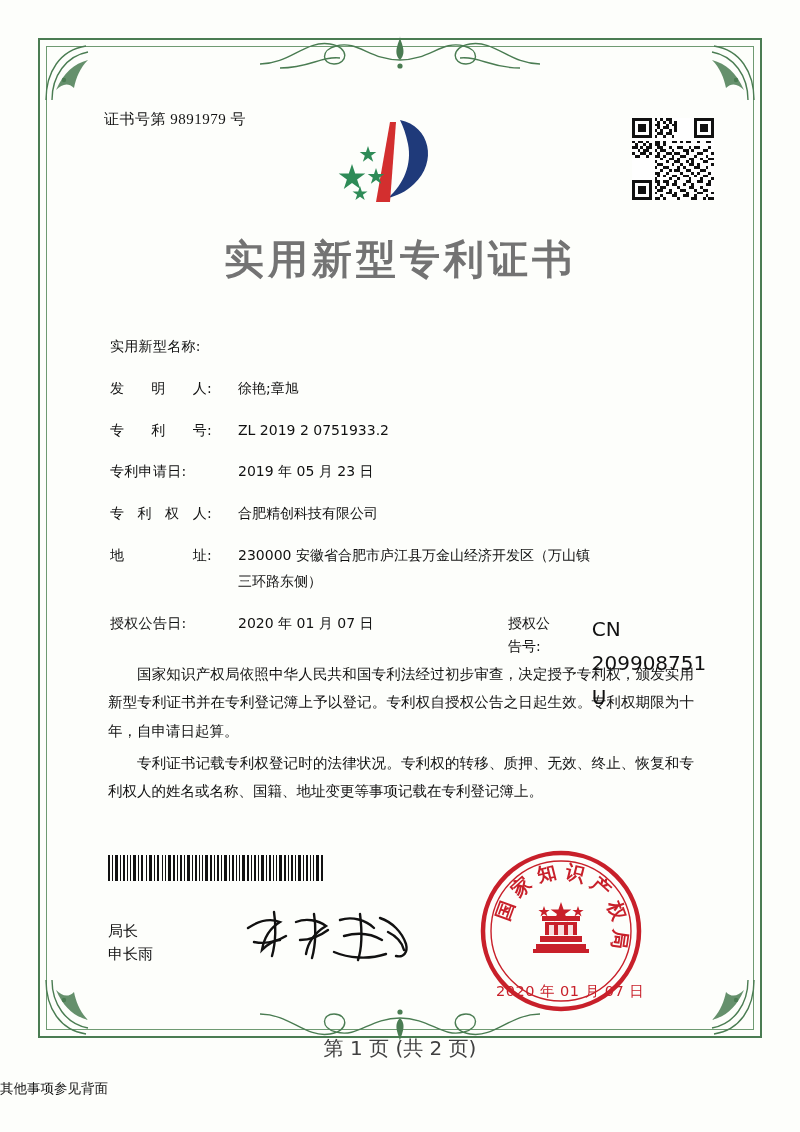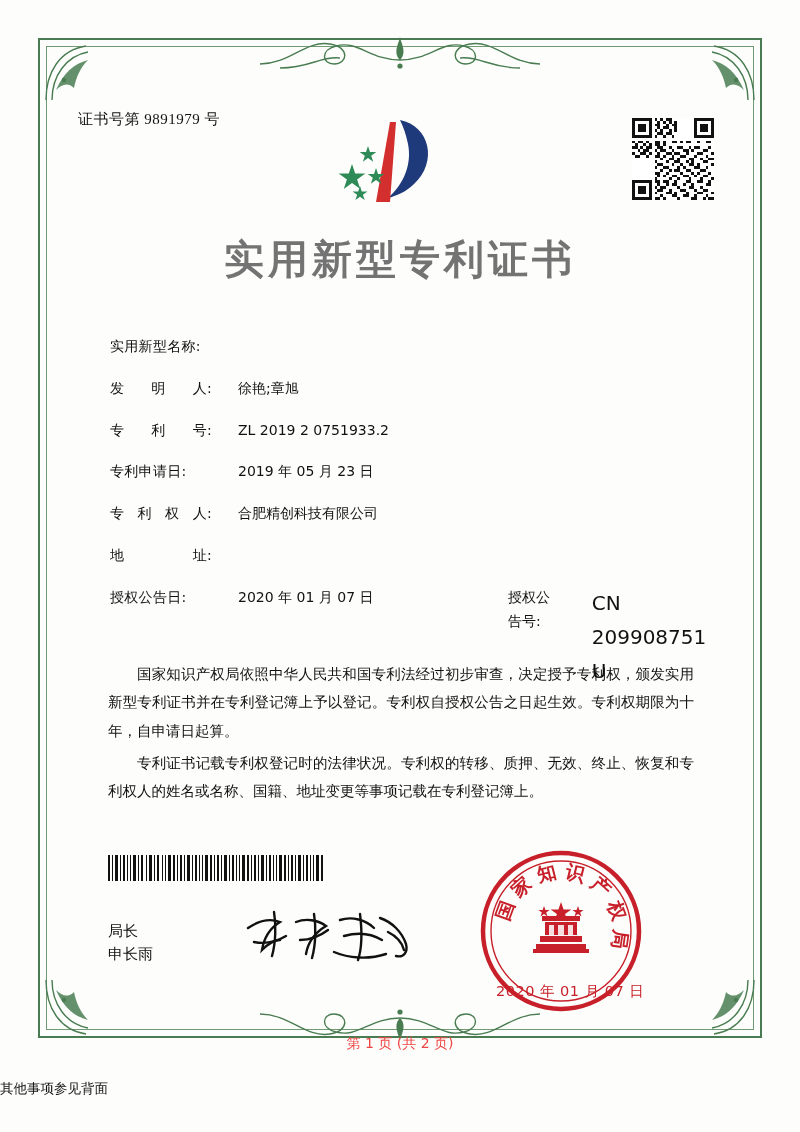--- a/index.html
+++ b/index.html
@@ -67,21 +67,21 @@
     bottom: 84px;
     transform: translateX(-50%) scaleY(-1);
     width: 300px; height: 46px;
     color: #4a7c52;
   }
   .flourish-top svg, .flourish-bottom svg { display:block; width:100%; height:100%; }
 
   
   .content {
     position: absolute;
-    left: 78px;
+    left: 104px;
     top: 110px;
     width: 620px;
   }
 
   .cert-no {
     font-size: 15px;
     letter-spacing: 0.5px;
     color: #111;
     font-family: "Liberation Serif", serif;
   }
@@ -231,23 +231,23 @@
     color: #c8202a;
     font-family: "DejaVu Sans", sans-serif;
     letter-spacing: 0.5px;
   }
 
   .page-num {
     position: absolute;
     left: 0; right: 0;
     top: 1035px;
     text-align: center;
-    font-size: 14px;
-    font-family: "DejaVu Sans", sans-serif;
-    color: #ef4444;
+    font-size: 20px;
+    font-family: "DejaVu Sans", sans-serif;
+    color: #404040;
   }
 
   .footnote {
     position: absolute;
     left: 0; right: 0;
     top: 1080px;
     font-size: 13.5px;
     font-family: "DejaVu Sans", sans-serif;
     color: #111;
   }
@@ -536,20 +536,24 @@
         <span>人:</span>
       </div>
       <div class="field-value">合肥精创科技有限公司</div>
     </div>
 
     <div class="field-row">
       <div class="field-label spaced">
         <span>地</span>
         <span>址:</span>
       </div>
+      <div class="field-value">
+        <span>230000 安徽省合肥市庐江县万金山经济开发区（万山镇</span>
+        <span class="cont">三环路东侧）</span>
+      </div>
     </div>
 
     <div class="field-row two-col">
       <div class="field-label">授权公告日:</div>
       <div class="field-value">2020 年 01 月 07 日</div>
       <div class="sub-label">授权公告号:</div>
       <div class="sub-value">CN 209908751 U</div>
     </div>
 
   </div>

